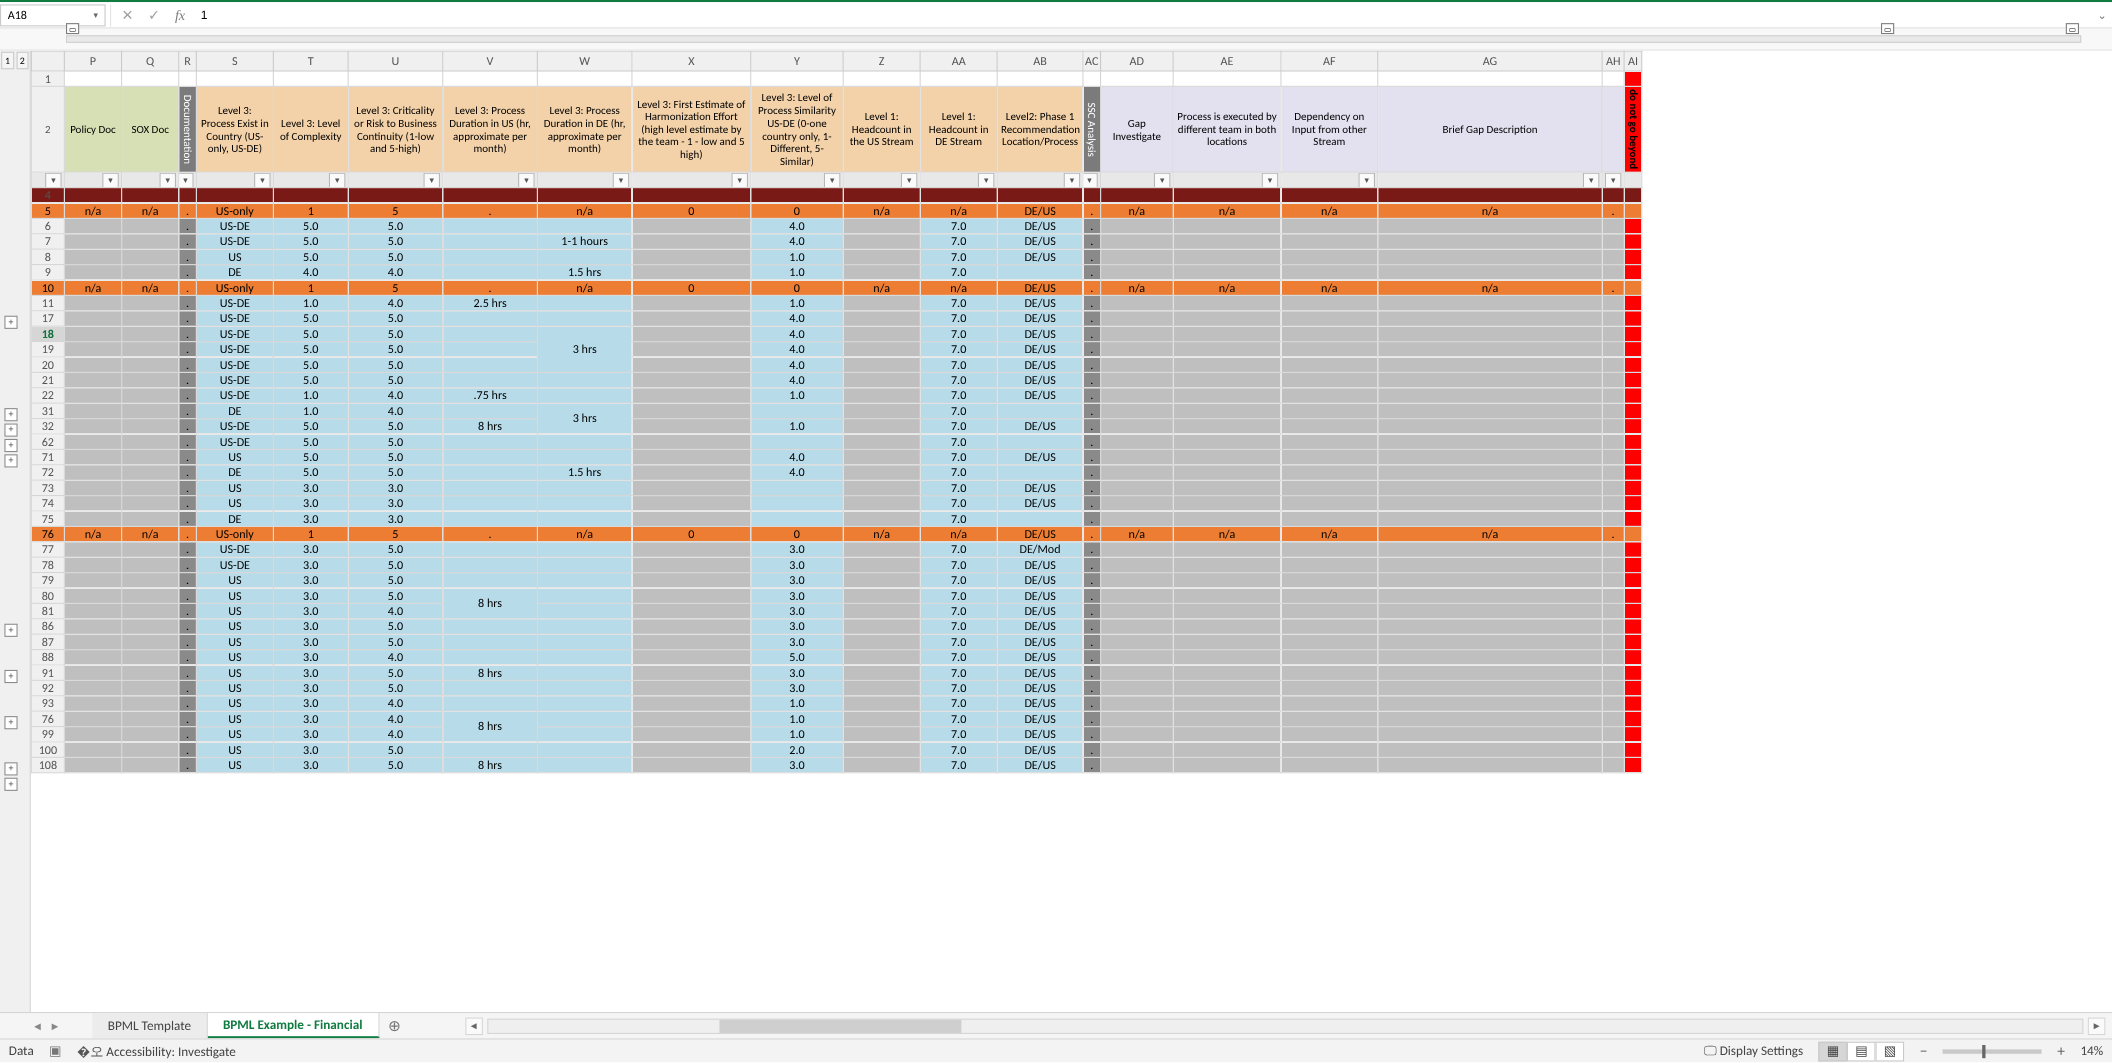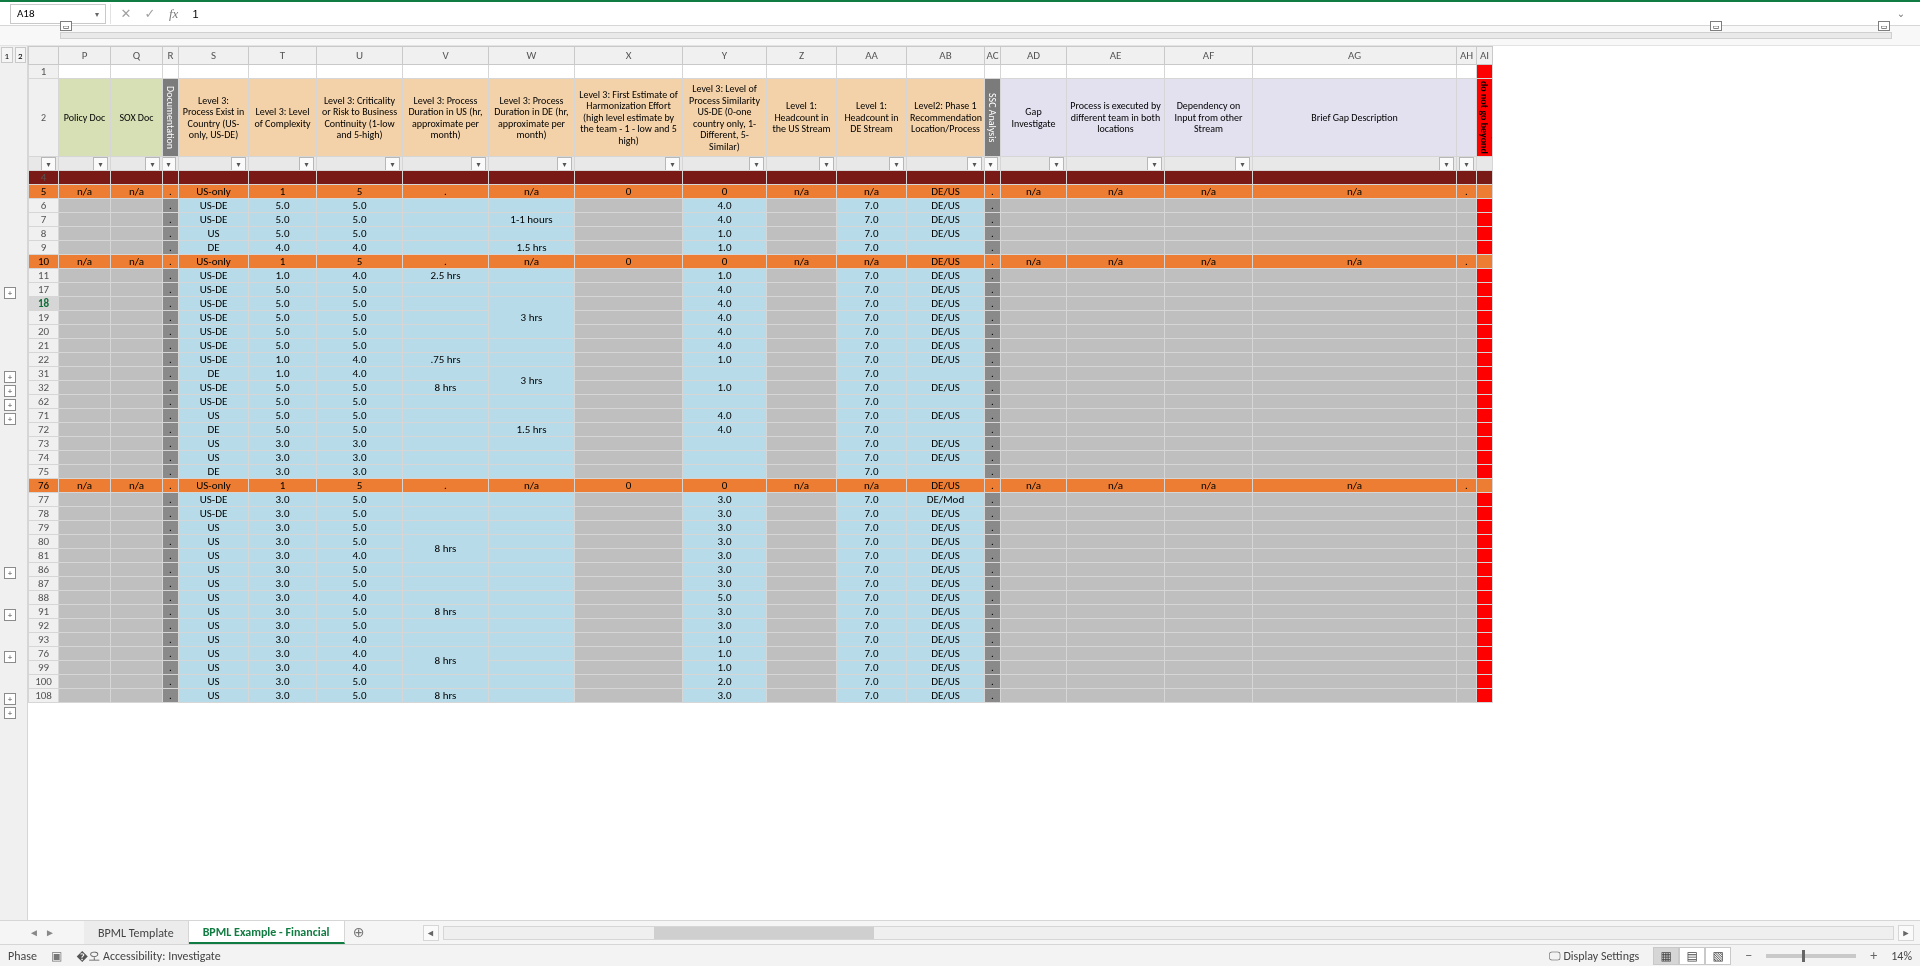--- a/index.html
+++ b/index.html
@@ -9,21 +9,21 @@
   background: #fff;
   overflow: hidden;
   user-select: none;
 }
 
 .app-frame { border-top: 2px solid #107c41; height: 966px; display: flex; flex-direction: column; }
 
 
 .fx-row {
   display: flex; align-items: center; height: 24px; border-bottom: 1px solid #d6d6d6;
-  background: #fff; padding: 0 10px; gap: 2px;
+  background: #fff; padding: 0 0; gap: 2px;
 }
 .name-box {
   width: 96px; height: 20px; border: 1px solid #c9c9c9; background: #fff;
   display: flex; align-items: center; padding: 0 6px; font-size: 11px; justify-content: space-between;
 }
 .name-box .dd { color: #666; font-size: 8px; }
 .fx-sep { width: 1px; height: 20px; background: #e2e2e2; margin: 0 2px; }
 .fx-btn { width: 22px; height: 20px; display: flex; align-items: center; justify-content: center; color: #a0a0a0; font-size: 13px; }
 .fx-btn.check { color: #a0a0a0; }
 .fx-label { font-style: italic; font-family: "Times New Roman", serif; color: #7b7b7b; font-size: 13px; padding: 0 6px; }
@@ -1170,21 +1170,21 @@
       <div style="flex:0 0 40px"></div>
       <div class="hscroll-btn">◄</div>
       <div class="hscroll-track">
           <div class="hscroll-thumb"></div>
         </div>
       <div class="hscroll-btn">►</div>
     </div>
   </div>
 
   <div class="status-row">
-    <span>Phase</span>
+    <span>Data</span>
     <span style="color:#777;">▣</span>
     <span>
       <span style="color:#555;">�오 </span><span>Accessibility: Investigate</span>
     </span>
     <div class="spacer"></div>
     <span>
       <span style="color:#555;">🖵 </span><span>Display Settings</span>
     </span>
     <div class="view-btns">
       <div class="view-btn active">▦</div>

